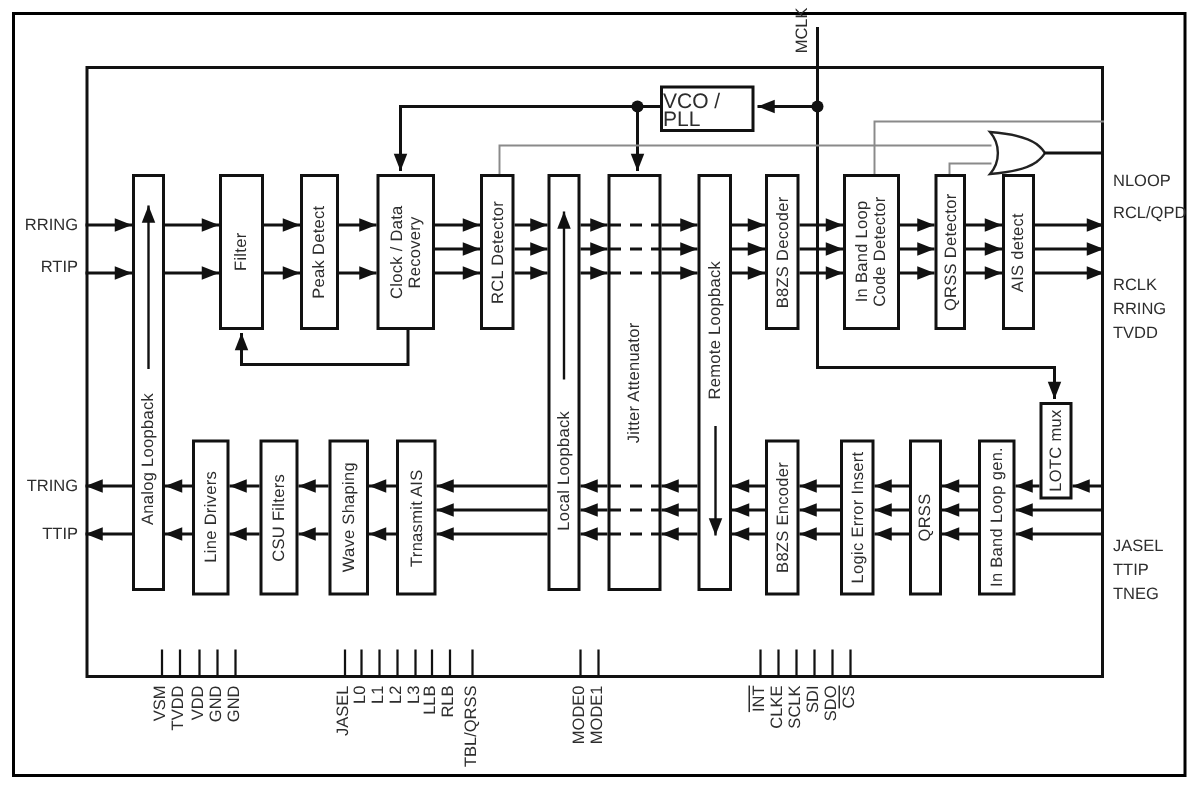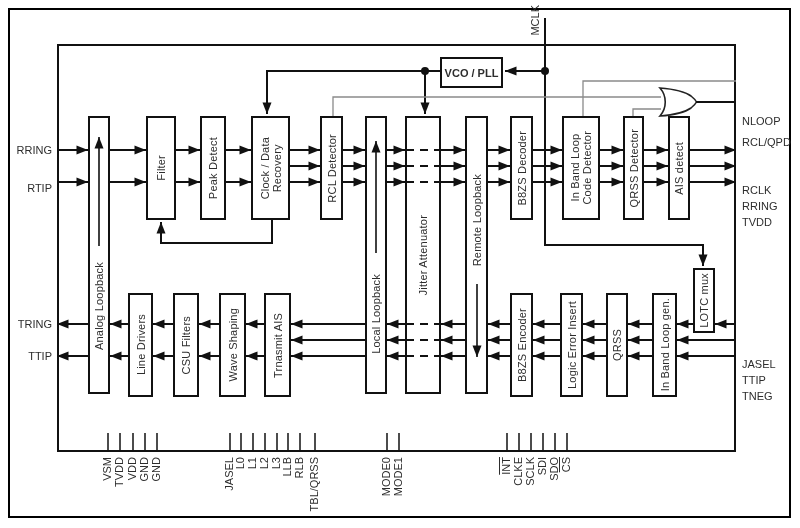--- a/index.html
+++ b/index.html
@@ -7,21 +7,21 @@
          font-family:"Liberation Sans", sans-serif;color:#2d2d2d;}
   .outer-border{position:absolute;left:8px;top:8px;width:783px;height:510px;border:2px solid #000;box-sizing:border-box;}
   .chip-border{position:absolute;left:57px;top:44px;width:679px;height:408px;border:2px solid #111;box-sizing:border-box;background:#fff;}
   .block{position:absolute;border:2px solid #111;background:#fff;box-sizing:border-box;
          display:flex;align-items:center;justify-content:center;font-size:11px;line-height:12px;}
   .vlabel{display:inline-block;writing-mode:vertical-rl;transform:rotate(180deg);
           white-space:pre-line;text-align:center;letter-spacing:0.2px;}
   .alb-pos{align-items:flex-end;padding-bottom:42px;}
   .llb-pos{align-items:flex-end;padding-bottom:38px;}
   .rlb-pos{align-items:flex-start;padding-top:56px;}
-  .vco{font-weight:bold;font-size:11px;}
+  .vco{font-weight:normal;font-size:14px;}
   .iface-box{position:absolute;left:80px;top:407px;width:532px;height:26px;border:2px solid #111;box-sizing:border-box;background:#fff;}
   .iface-label{position:absolute;top:6px;font-size:11.5px;white-space:nowrap;transform:translateX(-50%);}
   .hlabel{position:absolute;font-size:11px;line-height:14px;white-space:nowrap;}
   .hlabel.left{left:10px;width:42px;text-align:right;}
   .hlabel.right{left:742px;text-align:left;margin-top:40px;}
   .vpin{position:absolute;top:457px;width:13px;font-size:11px;line-height:13px;
         writing-mode:vertical-rl;transform:rotate(180deg);white-space:nowrap;}
   .vpin.ovl{text-decoration:overline;}
   .mclk-label{position:absolute;left:529px;top:5px;width:14px;font-size:11px;
         writing-mode:vertical-rl;transform:rotate(180deg);white-space:nowrap;}
@@ -101,21 +101,21 @@
     </div>
   <div class="block" style="left:693px;top:268px;width:22px;height:65px">
       <span class="vlabel">LOTC mux</span>
     </div>
 
   <div class="block vco" style="left:440px;top:57px;width:63px;height:31px">
       <span>VCO / PLL</span>
     </div>
 
   <div class="hlabel left" style="top:143px">RRING</div>
-  <div class="hlabel left" style="top:181px">RTIP</div>
+  <div class="hlabel left" style="top:171px">RTIP</div>
   <div class="hlabel left" style="top:317px">TRING</div>
   <div class="hlabel left" style="top:349px">TTIP</div>
   <div class="hlabel right" style="top:74px">NLOOP</div>
   <div class="hlabel right" style="top:95px">RCL/QPD</div>
   <div class="hlabel right" style="top:143px">RCLK</div>
   <div class="hlabel right" style="top:159px">RRING</div>
   <div class="hlabel right" style="top:175px">TVDD</div>
   <div class="hlabel right" style="top:317px">JASEL</div>
   <div class="hlabel right" style="top:333px">TTIP</div>
   <div class="hlabel right" style="top:349px">TNEG</div>

